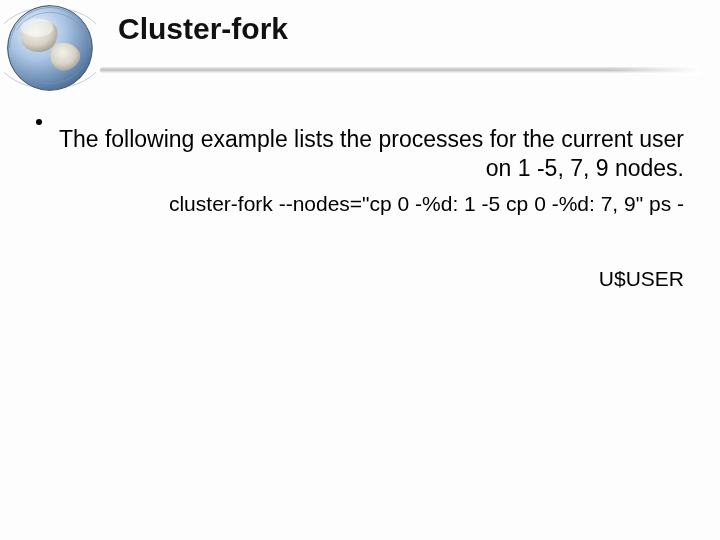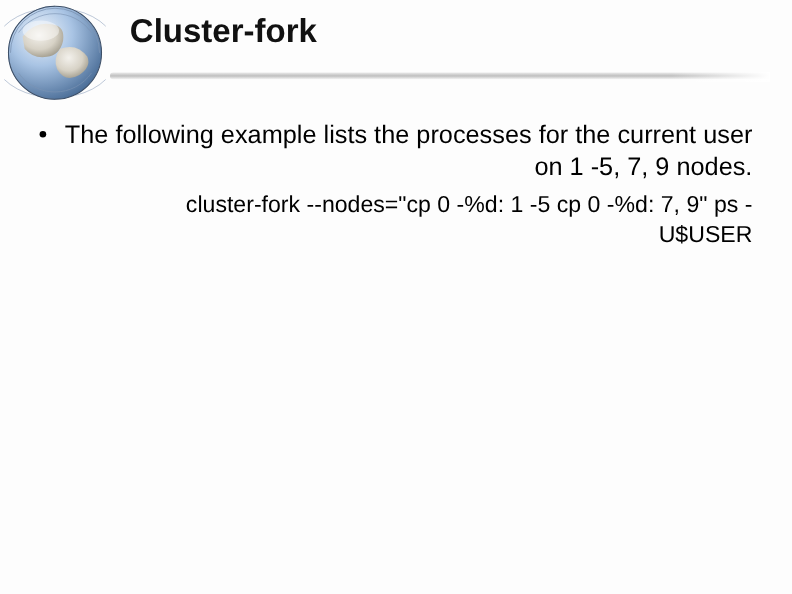--- a/index.html
+++ b/index.html
@@ -44,20 +44,21 @@
   .body {
     position: absolute;
     top: 108px;
     left: 36px;
     right: 36px;
   }
   .bullet-row {
     display: flex;
     align-items: flex-start;
     margin-bottom: 6px;
+    flex-direction: column;
   }
   .bullet-dot {
     width: 6px;
     height: 6px;
     background: #000;
     border-radius: 50%;
     margin-top: 11px;
     margin-right: 14px;
     flex: 0 0 auto;
   }
@@ -69,20 +70,21 @@
   .code-block {
     margin-left: 42px;
     margin-top: 4px;
     font-size: 21px;
     line-height: 1.3;
     color: #000;
   }
   .code-indent {
     padding-left: 38px;
     display: block;
+    margin-top: 48px;
   }
 </style>
 </head>
 <body>
 
 <div class="slide">
 
   <div class="globe">
     <svg viewBox="0 0 100 100" width="92" height="92">
       <defs>

